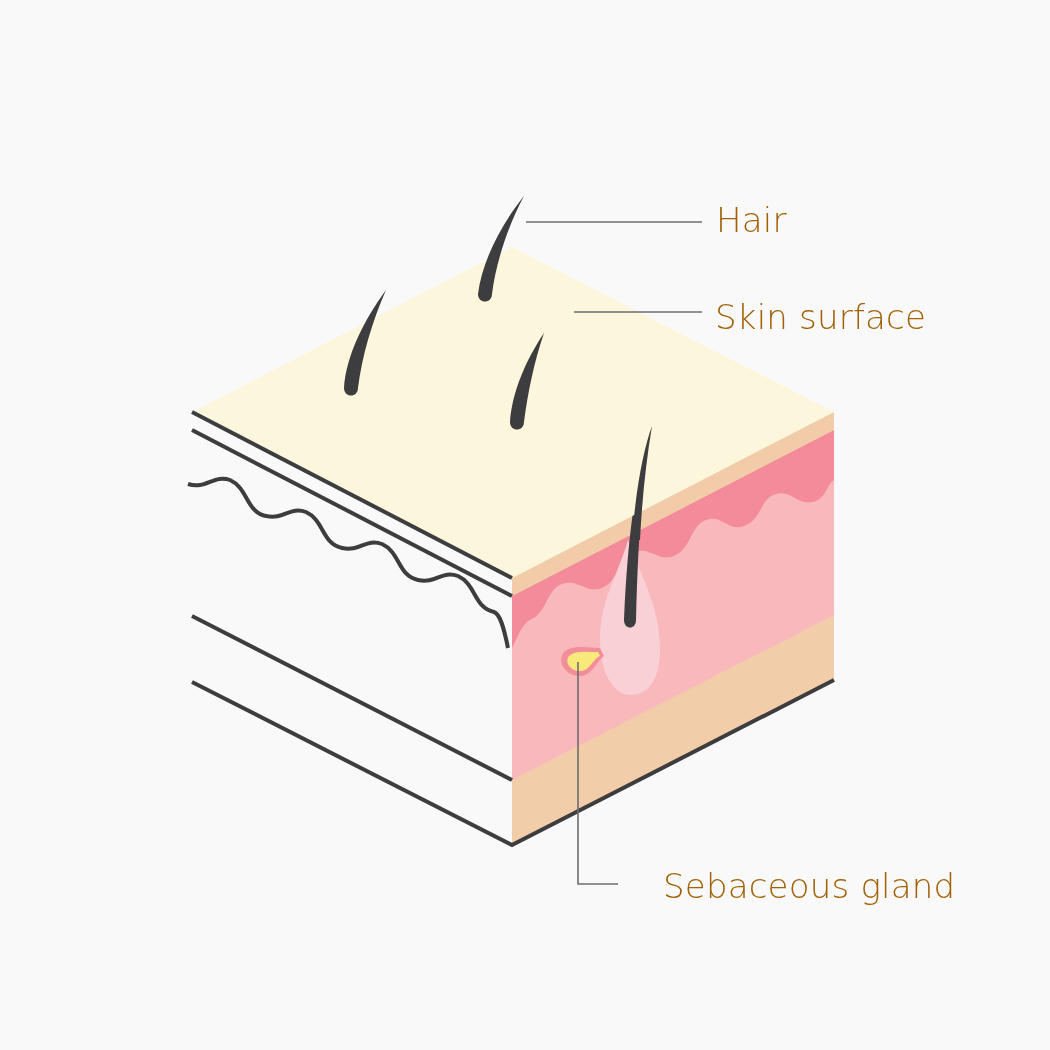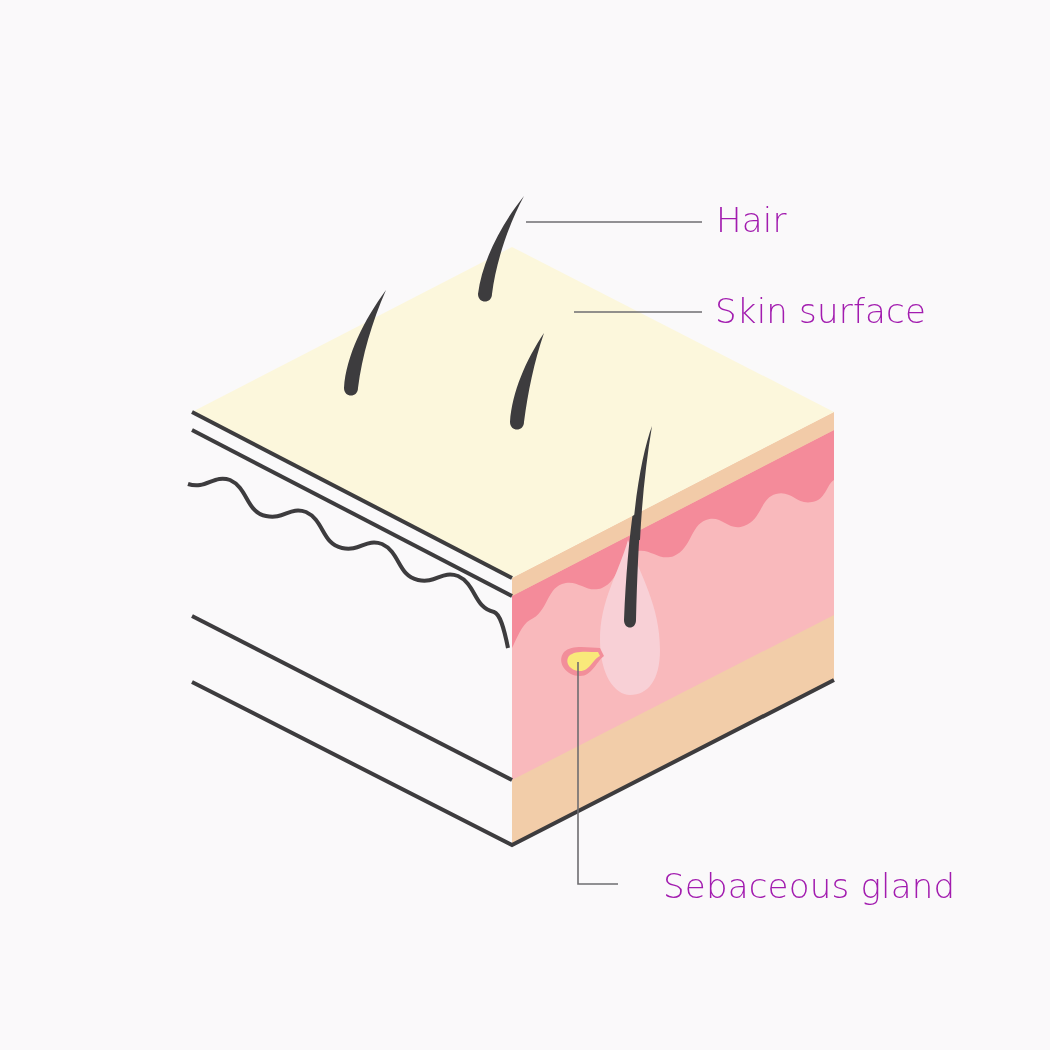--- a/index.html
+++ b/index.html
@@ -9,27 +9,27 @@
     position: relative;
     overflow: hidden;
     font-family: "DejaVu Sans", sans-serif;
   }
   #diagram { position: absolute; left: 0; top: 0; width: 1050px; height: 1050px; }
   .label {
     position: absolute;
     font-family: "DejaVu Sans", sans-serif;
     font-weight: 300;
     font-size: 34px;
-    color: #a21caf;
+    color: #a16207;
     white-space: nowrap;
     letter-spacing: 0.2px;
     line-height: 1;
   }
   #label-hair { left: 716px; top: 203px; }
-  #label-skin { left: 715px; top: 294px; }
+  #label-skin { left: 715px; top: 300px; }
   #label-gland { left: 635px; top: 869px; margin-left: 28px; }
 </style>
 </head>
 <body>
 
 <svg id="diagram" viewBox="0 0 1050 1050" xmlns="http://www.w3.org/2000/svg">
 
   <g>
 
     <polygon points="512,578 834,412 834,680 512,845" fill="#F2CDA9"></polygon>

